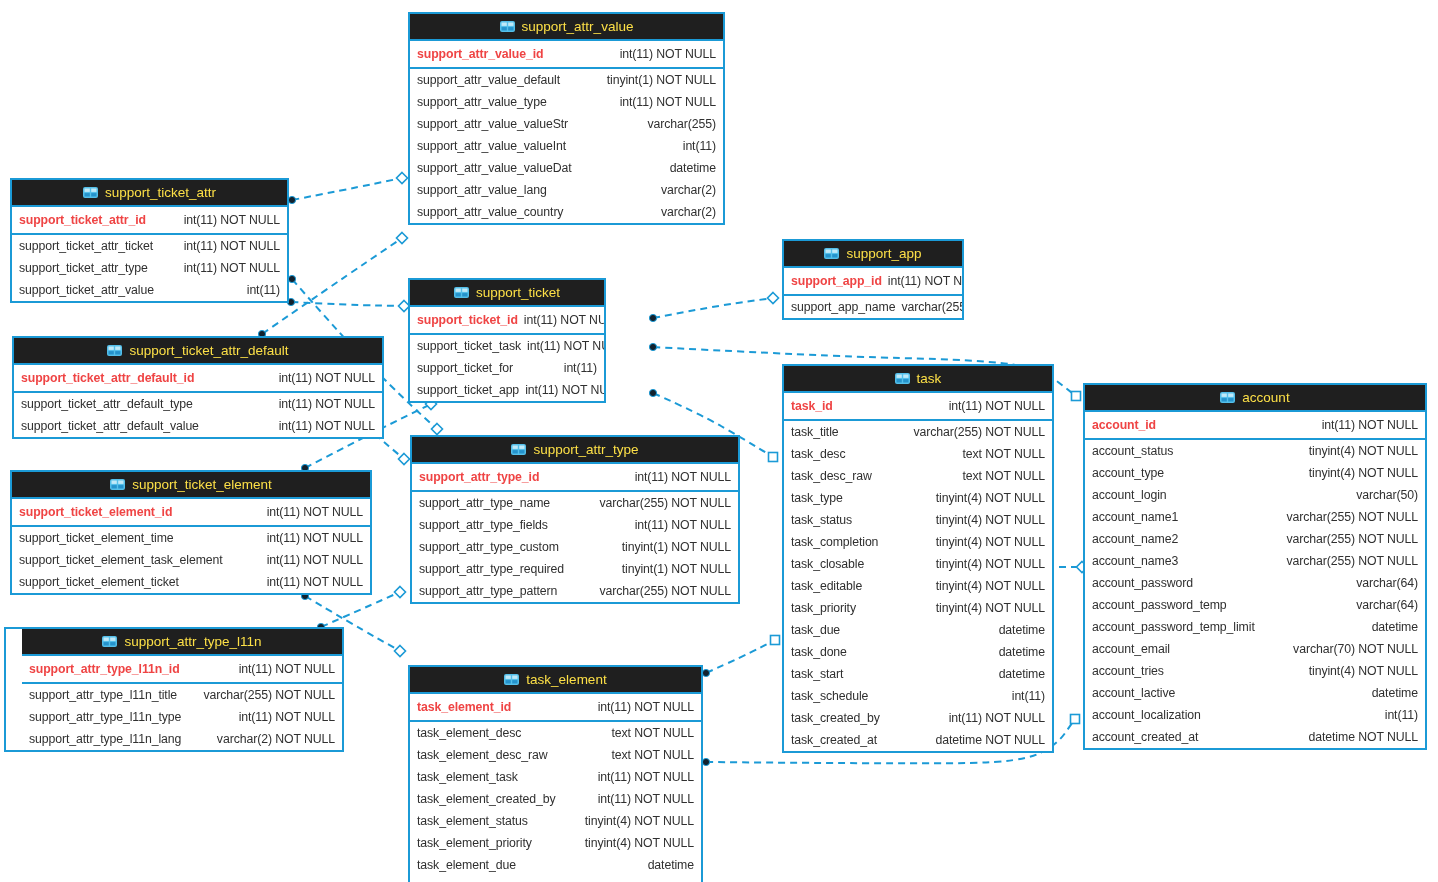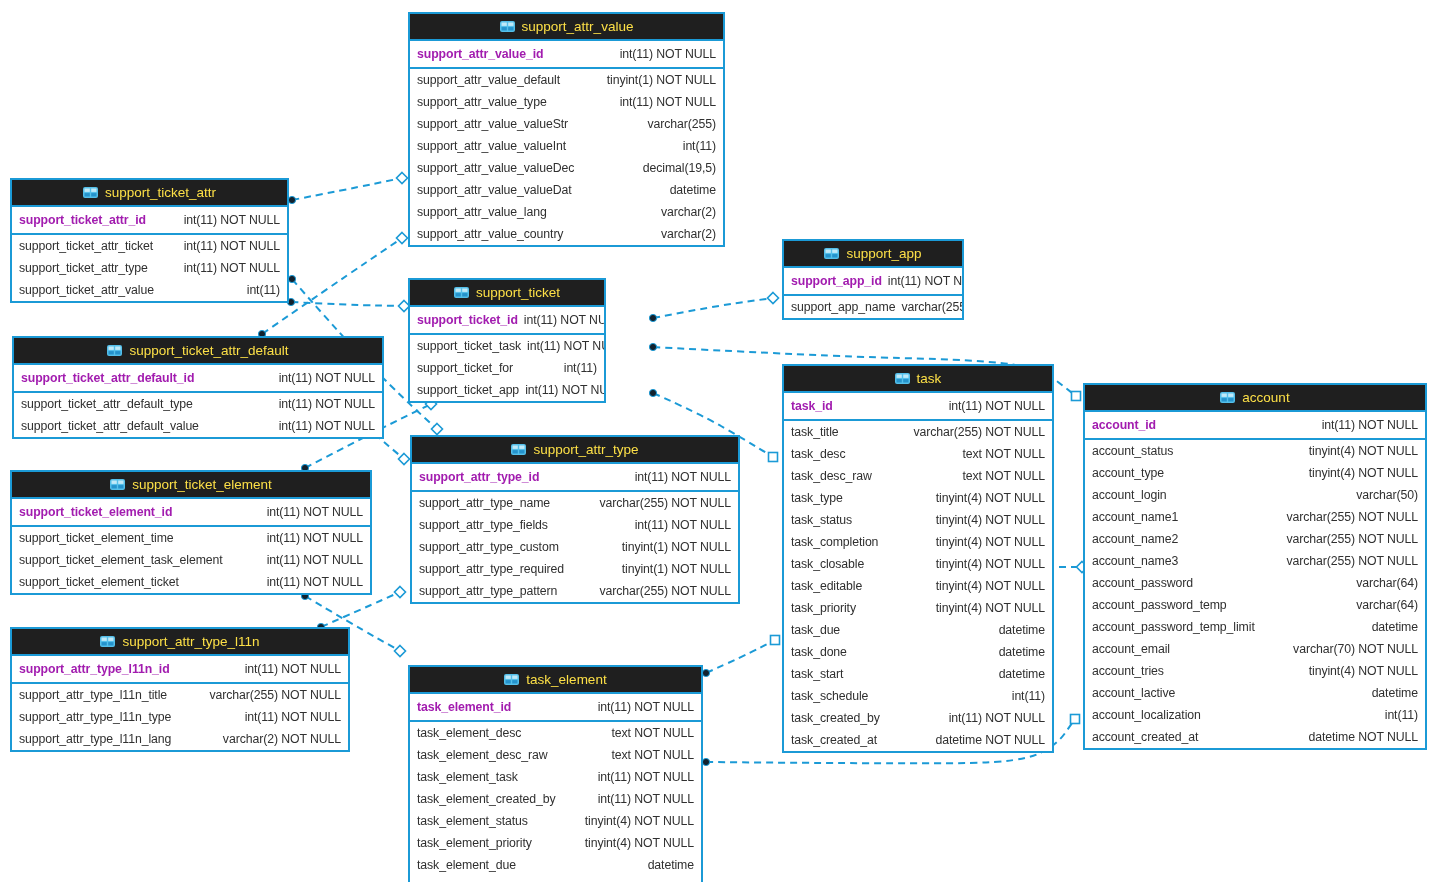--- a/index.html
+++ b/index.html
@@ -25,21 +25,21 @@
     font-size:13.5px;border-bottom:2px solid var(--accent);
     white-space:nowrap;overflow:hidden;
   }
   .eicon{display:inline-flex;align-items:center;}
   .erow{
     display:flex;justify-content:space-between;align-items:center;gap:6px;
     height:22px;padding:0 7px;font-size:12.3px;color:var(--rowtext);
     white-space:nowrap;overflow:hidden;letter-spacing:-0.1px;
   }
   .epkrow{height:26px;border-bottom:2px solid var(--accent);}
-  .epkrow .cname{font-weight:700;color:#a21caf;}
+  .epkrow .cname{font-weight:700;color:#ef4444;}
   .cname{text-align:left;}
   .ctype{text-align:right;flex:1 0 auto;}
   .rel-line{fill:none;stroke:var(--accent);stroke-width:2;stroke-dasharray:7 5;}
   .end-marker{fill:#ffffff;stroke:var(--accent);stroke-width:1.6;}
   .many-dot{fill:#12222e;stroke:var(--accent);stroke-width:1;}
 </style>
 </head>
 <body>
 
 <div class="canvas">
@@ -144,24 +144,20 @@
           </div>
           <div class="erow">
             <span class="cname">support_attr_value_valueStr</span>
             <span class="ctype">varchar(255)</span>
           </div>
           <div class="erow">
             <span class="cname">support_attr_value_valueInt</span>
             <span class="ctype">int(11)</span>
           </div>
           <div class="erow">
-            <span class="cname">support_attr_value_valueDec</span>
-            <span class="ctype">decimal(19,5)</span>
-          </div>
-          <div class="erow">
             <span class="cname">support_attr_value_valueDat</span>
             <span class="ctype">datetime</span>
           </div>
           <div class="erow">
             <span class="cname">support_attr_value_lang</span>
             <span class="ctype">varchar(2)</span>
           </div>
           <div class="erow">
             <span class="cname">support_attr_value_country</span>
             <span class="ctype">varchar(2)</span>
@@ -253,21 +249,21 @@
           <div class="erow">
             <span class="cname">support_ticket_element_task_element</span>
             <span class="ctype">int(11) NOT NULL</span>
           </div>
           <div class="erow">
             <span class="cname">support_ticket_element_ticket</span>
             <span class="ctype">int(11) NOT NULL</span>
           </div>
         </div>
       </div>
-      <div class="etable" style="left: 10px; top: 627px; width: 340px;">
+      <div class="etable" style="left: 4px; top: 627px; width: 340px; padding-left: 16px;">
         <div class="ettl">
           <span class="eicon">
             <svg width="15" height="11" viewBox="0 0 15 11">
               <rect width="15" height="11" rx="2" fill="#54bfe9"></rect>
               <rect x="1.5" y="1.5" width="5.3" height="3.4" fill="#c0e9f8"></rect>
               <rect x="8.2" y="1.5" width="5.3" height="3.4" fill="#c0e9f8"></rect>
               <rect x="1.5" y="6.1" width="5.3" height="3.4" fill="#2593cc"></rect>
               <rect x="8.2" y="6.1" width="5.3" height="3.4" fill="#2593cc"></rect>
             </svg>
           </span>

